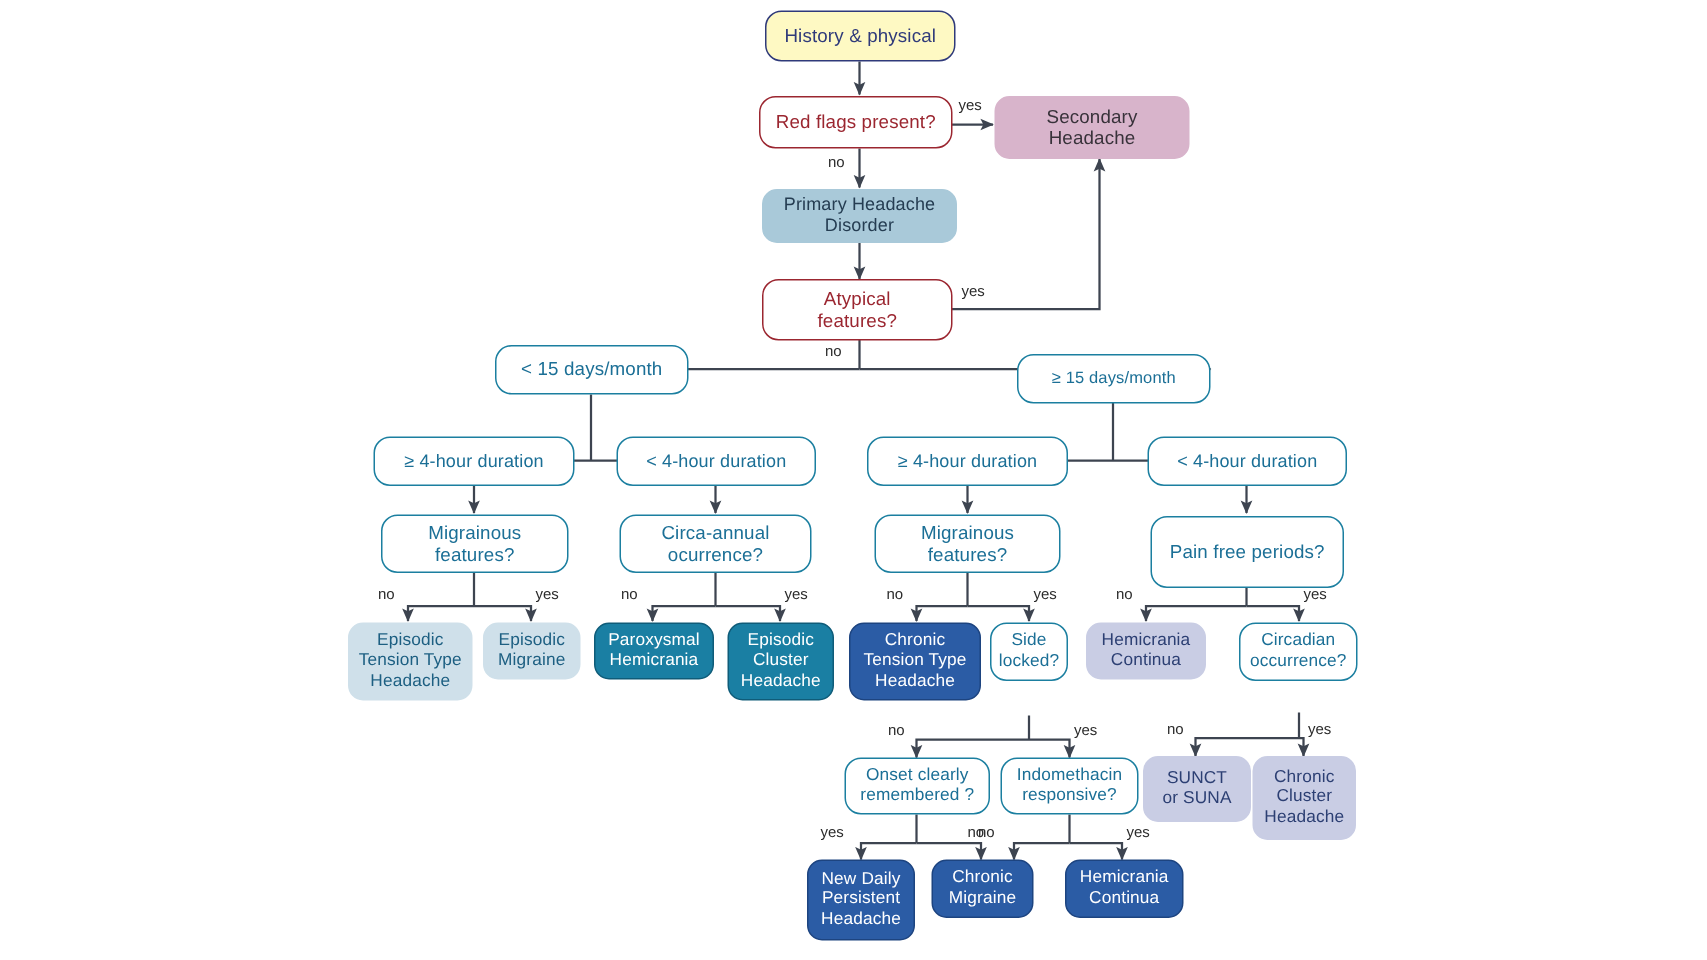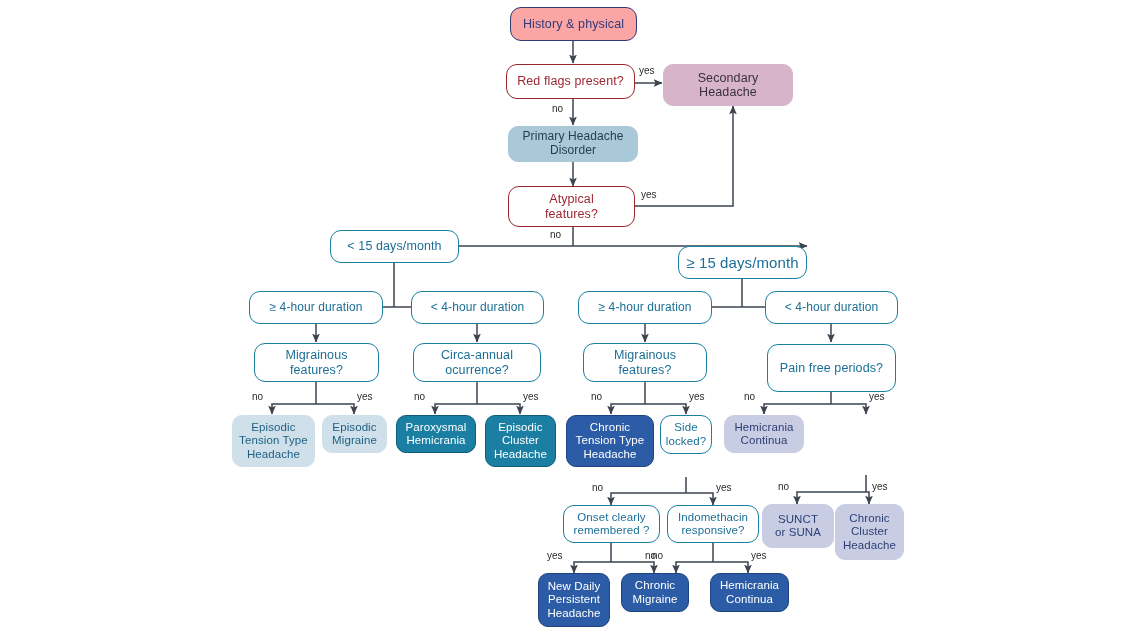--- a/index.html
+++ b/index.html
@@ -30,21 +30,21 @@
     text-align: center;
     line-height: 1.15;
     border-radius: 9px;
     padding: 2px 4px;
     letter-spacing: 0.1px;
     white-space: pre-line;
     z-index: 3;
   }
   
   .n-navy-outline {
-    background: #fca5a5;
+    background: #fef9c3;
     border: 1.6px solid #2f3a7a;
     color: #2f3a7a;
     border-radius: 11px;
   }
   .n-red-outline {
     background: #ffffff;
     border: 1.8px solid #9b2630;
     color: #9b2630;
     border-radius: 11px;
   }
@@ -195,21 +195,21 @@
 Headache</div>
 
   <div class="node n-steel-fill" style="left:508px; top:126px; width:130px; height:36px; font-size:12px;">Primary Headache
 Disorder</div>
 
   <div class="node n-red-outline" style="left:508px; top:186px; width:127px; height:41px; font-size:12.5px;">Atypical
 features?</div>
 
   <div class="node n-teal-outline" style="left:330px; top:230px; width:129px; height:33px; font-size:12.5px;">&lt; 15 days/month</div>
 
-  <div class="node n-teal-outline" style="left:678px; top:246px; width:129px; height:33px; font-size:15px;">≥ 15 days/month</div>
+  <div class="node n-teal-outline" style="left:678px; top:236px; width:129px; height:33px; font-size:11px;">≥ 15 days/month</div>
 
   <div class="node n-teal-outline" style="left:249px; top:291px; width:134px; height:33px; font-size:12px;">≥ 4-hour duration</div>
 
   <div class="node n-teal-outline" style="left:411px; top:291px; width:133px; height:33px; font-size:12px;">&lt; 4-hour duration</div>
 
   <div class="node n-teal-outline" style="left:578px; top:291px; width:134px; height:33px; font-size:12px;">≥ 4-hour duration</div>
 
   <div class="node n-teal-outline" style="left:765px; top:291px; width:133px; height:33px; font-size:12px;">&lt; 4-hour duration</div>
 
   <div class="node n-teal-outline" style="left:254px; top:343px; width:125px; height:39px; font-size:12.5px;">Migrainous
@@ -240,20 +240,22 @@
   <div class="node n-darkblue-fill" style="left:566px; top:415px; width:88px; height:52px; font-size:11.5px;">Chronic
 Tension Type
 Headache</div>
 
   <div class="node n-teal-outline" style="left:660px; top:415px; width:52px; height:39px; font-size:11.5px;">Side
 locked?</div>
 
   <div class="node n-lavender-fill" style="left:724px; top:415px; width:80px; height:38px; font-size:11.5px;">Hemicrania
 Continua</div>
 
+  <div class="node n-teal-outline" style="left:826px; top:415px; width:79px; height:39px; font-size:11.5px;">Circadian
+occurrence?</div>
 
   <div class="node n-teal-outline" style="left:563px; top:505px; width:97px; height:38px; font-size:11.5px;">Onset clearly
 remembered ?</div>
 
   <div class="node n-teal-outline" style="left:667px; top:505px; width:92px; height:38px; font-size:11.5px;">Indomethacin
 responsive?</div>
 
   <div class="node n-lavender-fill" style="left:762px; top:504px; width:72px; height:44px; font-size:11.5px;">SUNCT
 or SUNA</div>
 

